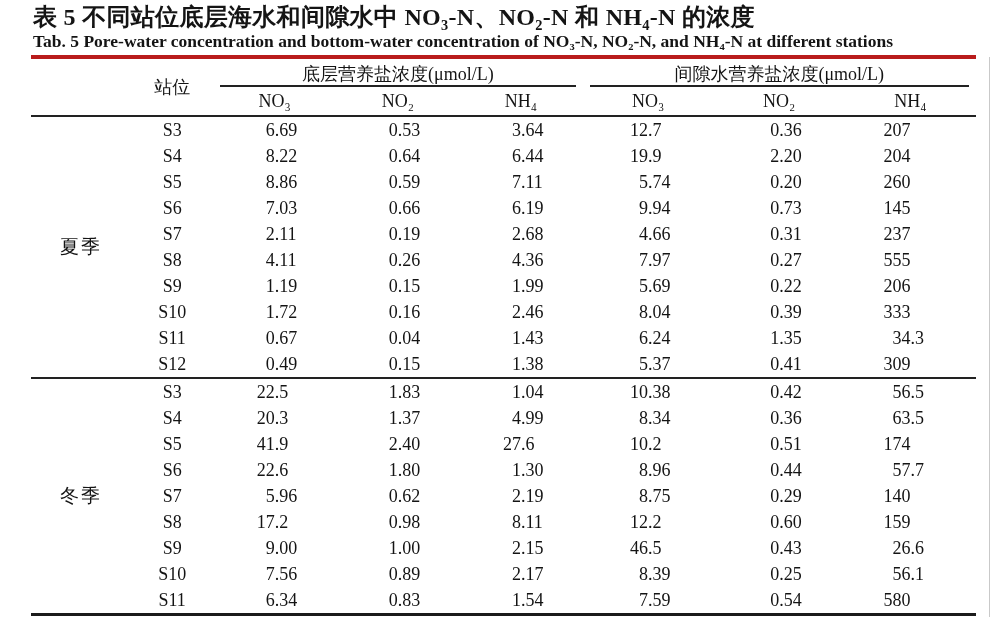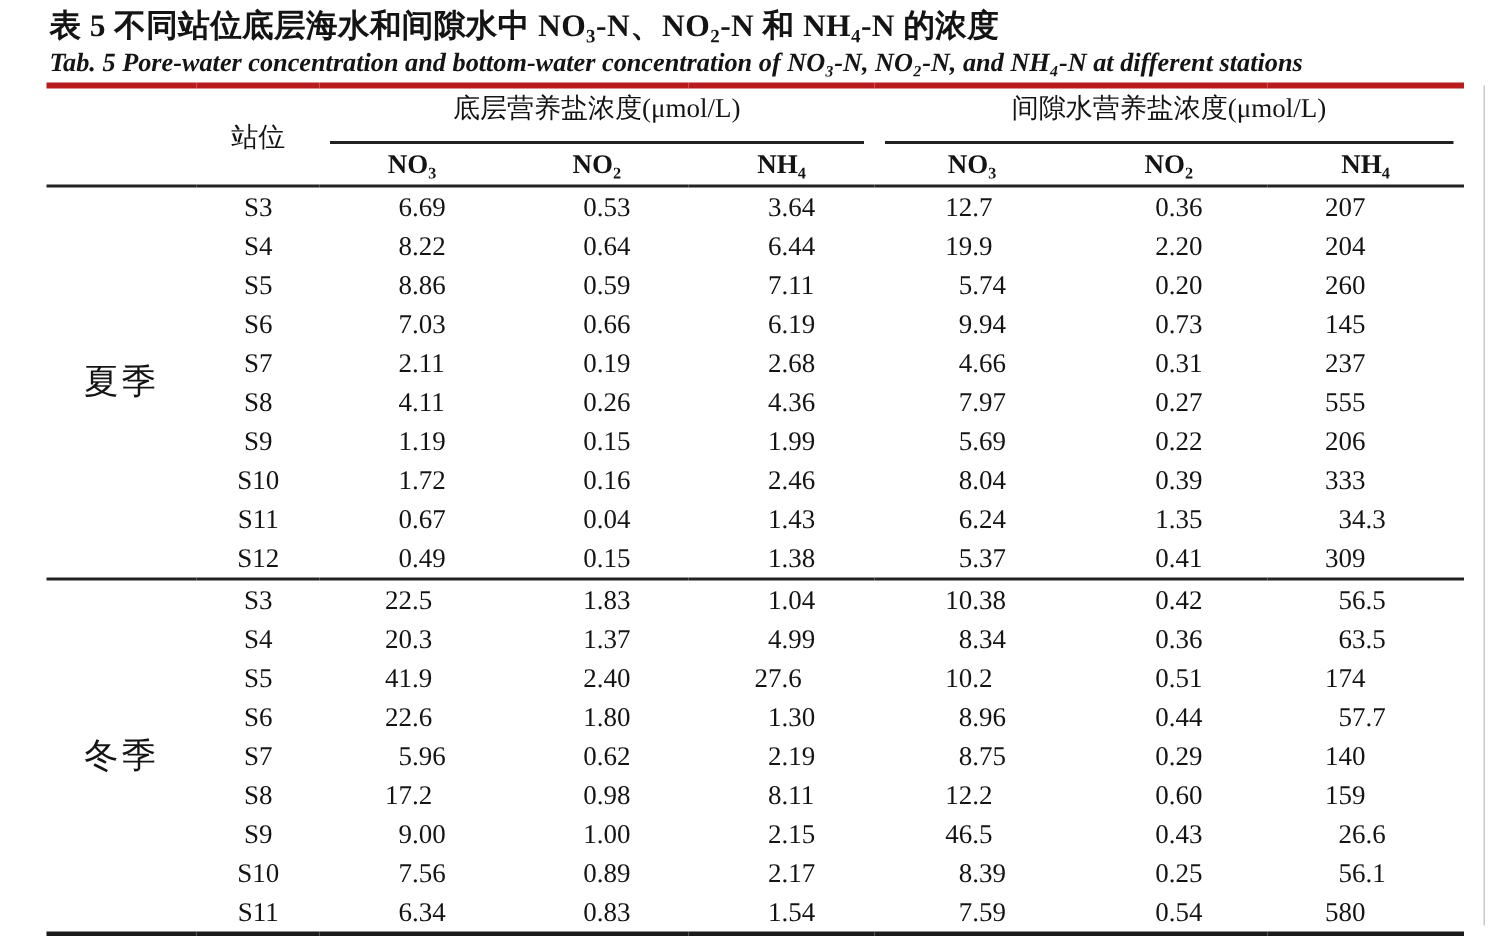--- a/index.html
+++ b/index.html
@@ -16,33 +16,32 @@
     position: relative;
   }
   .page {
     position: absolute;
     top: 0; left: 0;
     width: 993px;
     height: 624px;
   }
   .title-cn {
     margin: 5px 4px 0 33px;
-    font-size: 21px;
+    font-size: 24px;
     font-weight: bold;
     letter-spacing: 0.3px;
     white-space: nowrap;
     line-height: 24px;
   }
   .title-en {
     margin: 1px 4px 0 33px;
     font-size: 17.5px;
     font-weight: bold;
     white-space: nowrap;
     line-height: 22px;
-    font-style: italic;
   }
   table.data-table {
     margin-left: 31px;
     margin-top: 3px;
     border-collapse: collapse;
     table-layout: fixed;
     width: 945px;
     border-top: 4px solid #b91c1c;
     border-bottom: 3px solid #1b1b1b;
     font-size: 18px;
@@ -53,44 +52,43 @@
   col.c-pval    { width: 131px; }
   thead th {
     font-weight: normal;
     padding: 0;
     vertical-align: middle;
     text-align: center;
   }
   th.group-th { height: 29px; }
   th.group-th .group-inner {
     border-bottom: 2px solid #222222;
-    padding: 2px 0 11px 0;
+    padding: 2px 0 0 0;
     margin: 0 7px;
     line-height: 22px;
   }
   th.sub-th {
     height: 27px;
     border-bottom: 2px solid #222222;
-    font-weight: bold;
   }
   th.corner-th, th.station-th {
     border-bottom: 2px solid #222222;
   }
   tbody td {
     height: 26px;
     padding: 0;
     text-align: center;
     vertical-align: middle;
     line-height: 26px;
   }
   tbody.section-winter tr:first-child td {
     border-top: 2px solid #222222;
   }
   td.season-cell {
-    font-size: 23px;
+    font-size: 19px;
     letter-spacing: 2px;
   }
   td.val .ip {
     display: inline-block;
     width: 3ch;
     text-align: right;
     white-space: pre;
   }
   td.val .fp {
     display: inline-block;

